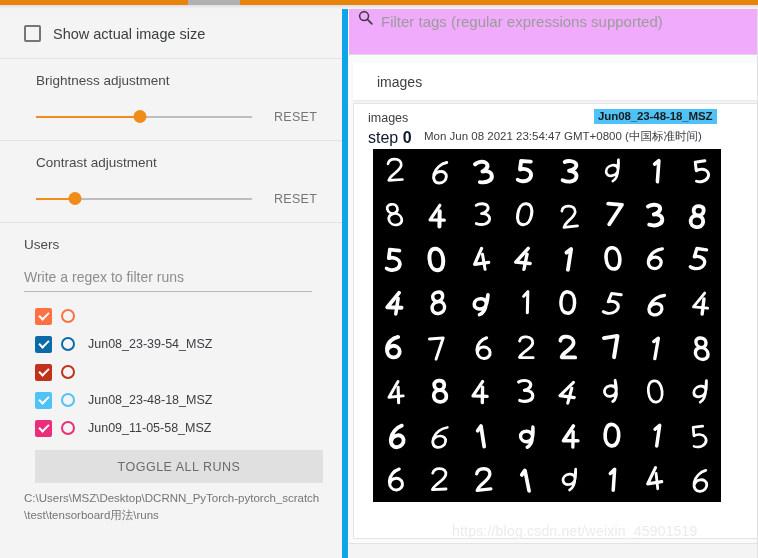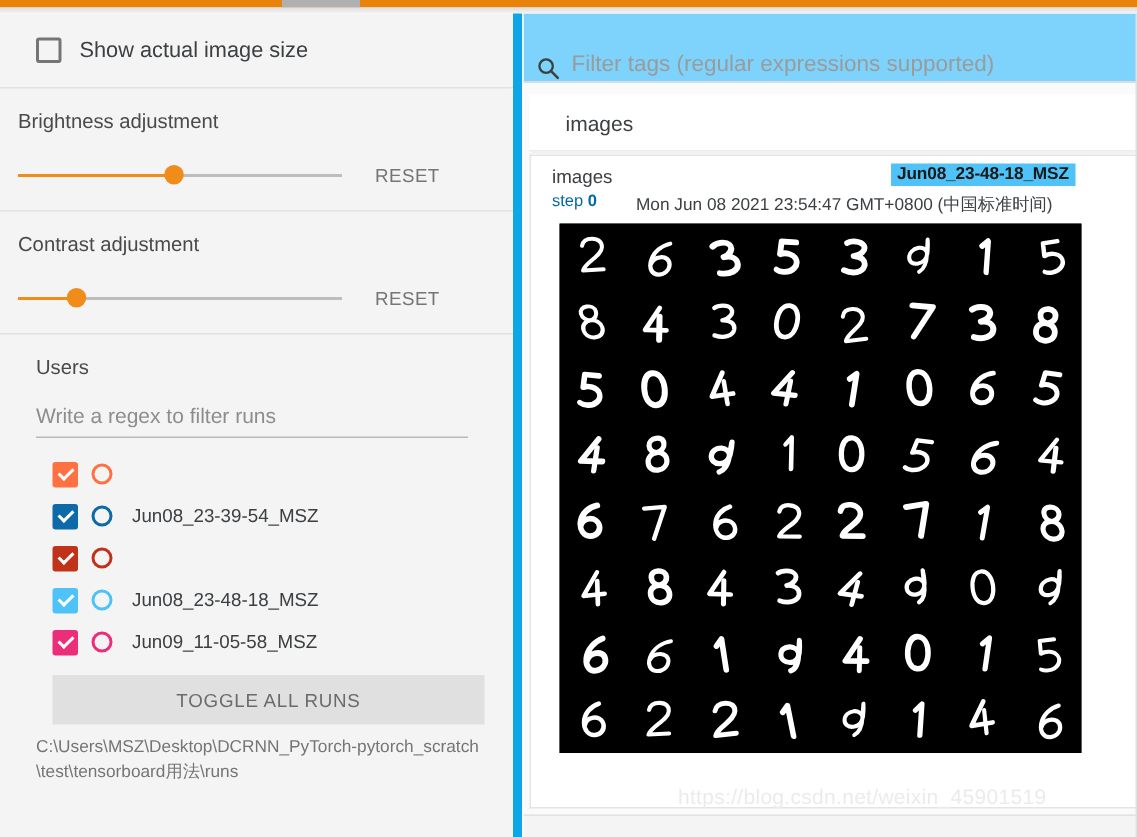--- a/index.html
+++ b/index.html
@@ -41,21 +41,21 @@
   }
   .mat-cb-empty {
     width: 17px; height: 17px; border: 2px solid #757575;
     border-radius: 2px; background: transparent; flex: none;
   }
   #show-actual-row .lbl {
     font-size: 14.5px; color: #3c4043; white-space: nowrap;
   }
 
   
-  .slider-block { padding: 14px 24px 16px 12px; }
+  .slider-block { padding: 14px 24px 16px 36px; }
   .slider-title { font-size: 13.5px; color: #4a4a4a; margin-bottom: 22px; }
   .slider-row { display: flex; align-items: center; }
   .slider-track {
     position: relative; width: 216px; height: 2px; background: #bdbdbd;
     flex: none;
   }
   .slider-fill { position: absolute; left: 0; top: 0; height: 2px; background: #f08c1a; }
   .slider-thumb {
     position: absolute; top: -6px; width: 13px; height: 13px;
     border-radius: 50%; background: #f08c1a; transform: translateX(-6.5px);
@@ -102,23 +102,23 @@
     font-size: 11.5px; color: #757575; line-height: 1.45;
     word-break: break-all;
   }
 
   
   #main {
     position: absolute; left: 349px; top: 9px; width: 409px; height: 549px;
     background: #fafafa; overflow: hidden;
   }
   #filter-bar {
-    position: relative; height: 46px; background: #7dd3fc;
+    position: relative; height: 46px; background: #f0abfc;
     border-bottom: 1px solid #dcdcdc;
-    display: flex; align-items: flex-end; padding-left: 8px;
+    display: flex; align-items: flex-start; padding-left: 8px;
   }
   #search-icon { width: 17px; height: 17px; flex: none; margin-right: 7px; }
   #filter-input {
     border: none; outline: none; background: transparent; flex: 1;
     font-family: "Liberation Sans", sans-serif; font-size: 15px; color: #3c4043;
     padding: 0; height: 24px;
   }
   #filter-input::placeholder { color: #9b9b9b; }
 
   #group-header {
@@ -131,21 +131,21 @@
   #card {
     position: absolute; left: 4px; top: 94px; width: 410px; height: 436px;
     background: #ffffff; border: 1px solid #e4e4e4;
     border-right: none;
   }
   #card-head { position: relative; height: 44px; }
   #card-tag {
     position: absolute; left: 14px; top: 6px;
     font-size: 12.5px; color: #3c4043; line-height: 1.35;
   }
-  #card-step { font-size: 11px; color: #0369a1; }
+  #card-step { font-size: 16px; color: #0f172a; }
   #card-step b { font-weight: bold; }
   #run-badge {
     position: absolute; left: 240px; top: 5px;
     background: #4fc3f7; color: #1a1a1a;
     font-size: 11.5px; font-weight: bold; padding: 1px 4px 2px 4px;
     white-space: nowrap; letter-spacing: -.1px;
     overflow: hidden;
   }
   #card-time {
     position: absolute; left: 70px; top: 25px;

